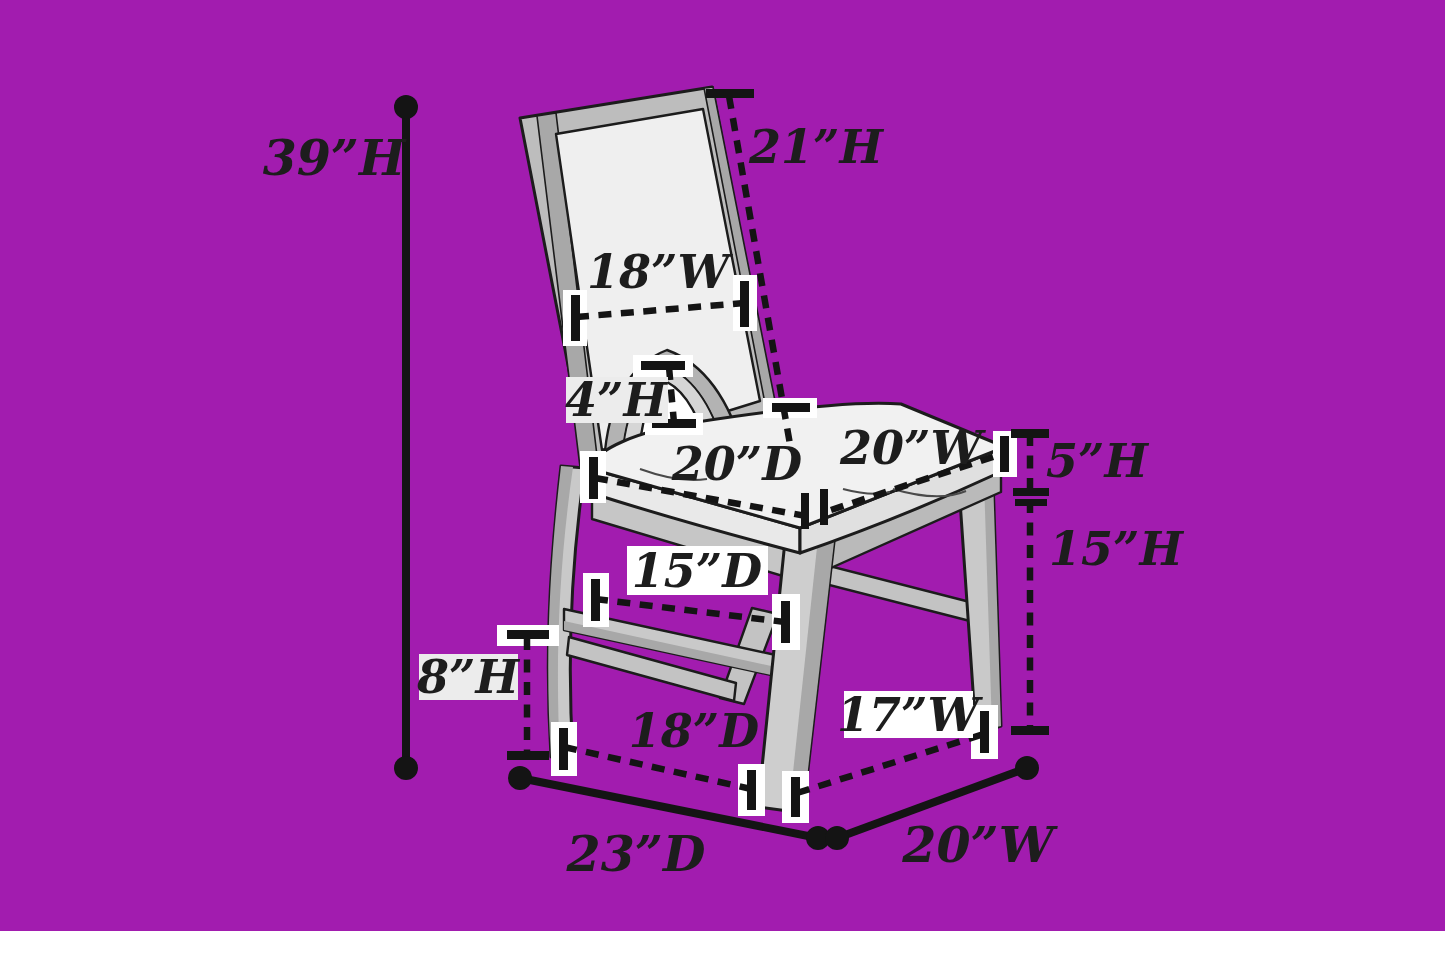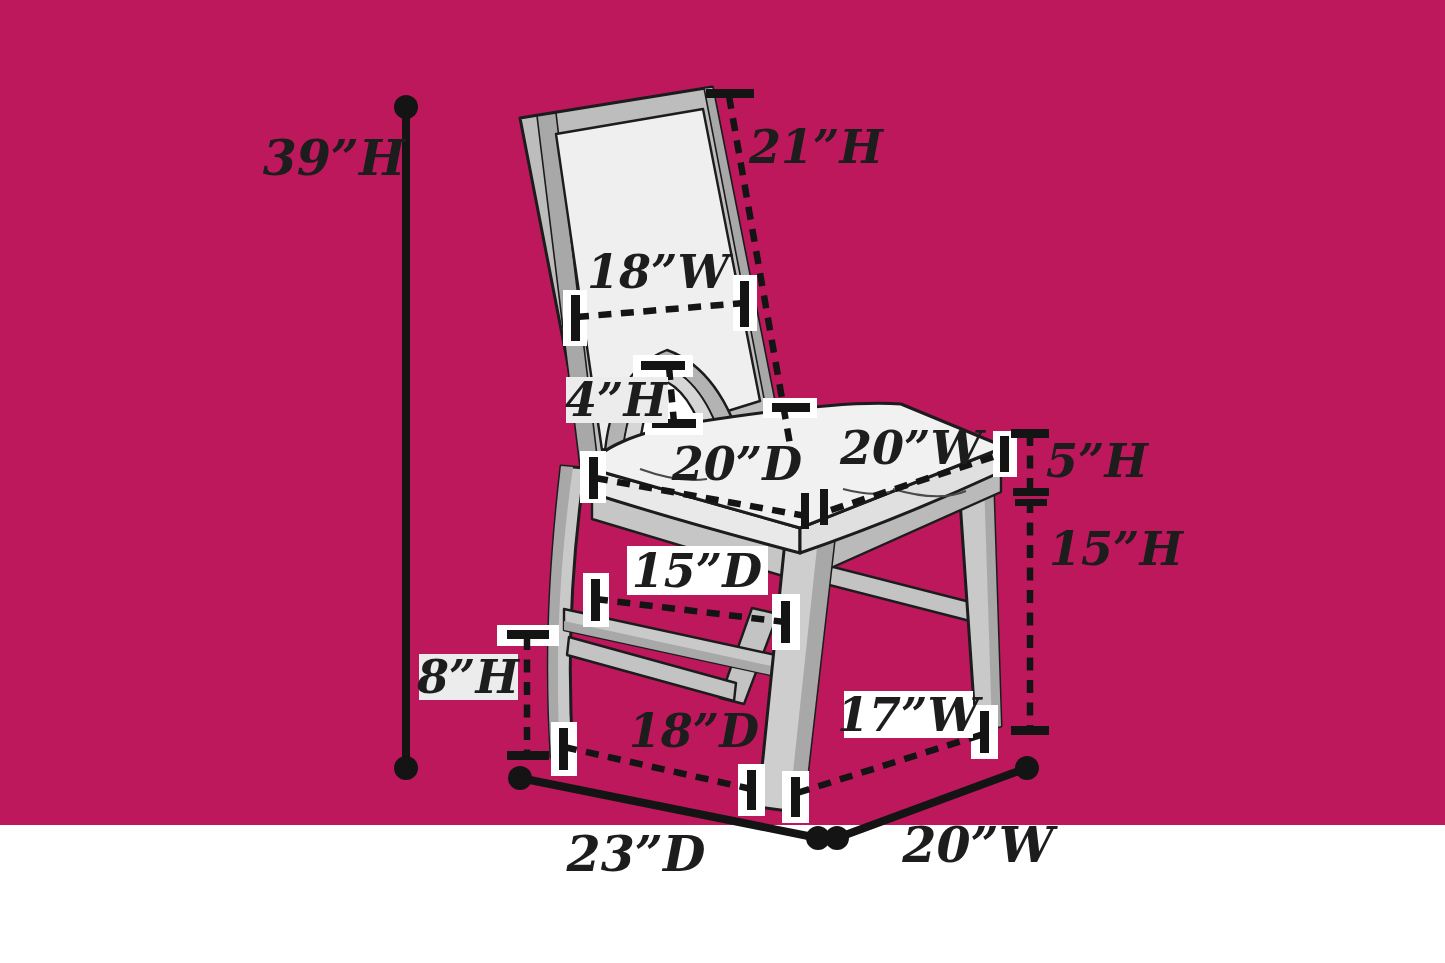--- a/index.html
+++ b/index.html
@@ -6,22 +6,22 @@
     margin: 0;
     padding: 0;
     background: #ffffff;
     width: 1445px;
     height: 963px;
     overflow: hidden;
   }
   .stage {
     position: relative;
     width: 1445px;
-    height: 825px;
-    background: #be185d;
+    height: 931px;
+    background: #a21caf;
   }
   svg { display: block; }
   .dim-label {
     font-family: "DejaVu Serif", "Liberation Serif", serif;
     font-weight: bold;
     font-style: italic;
     font-size: 46px;
     fill: #1d1d1d;
     text-anchor: middle;
   }

